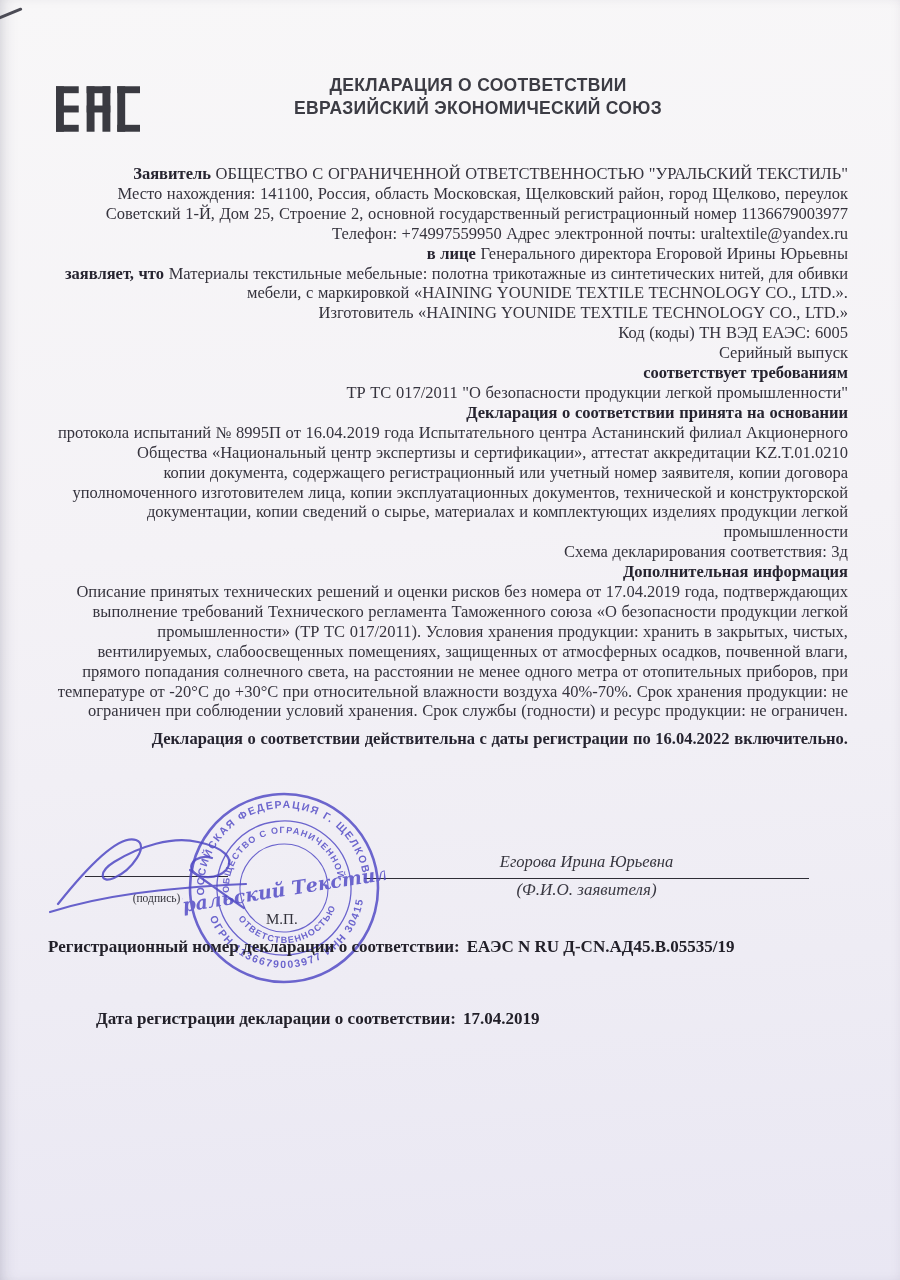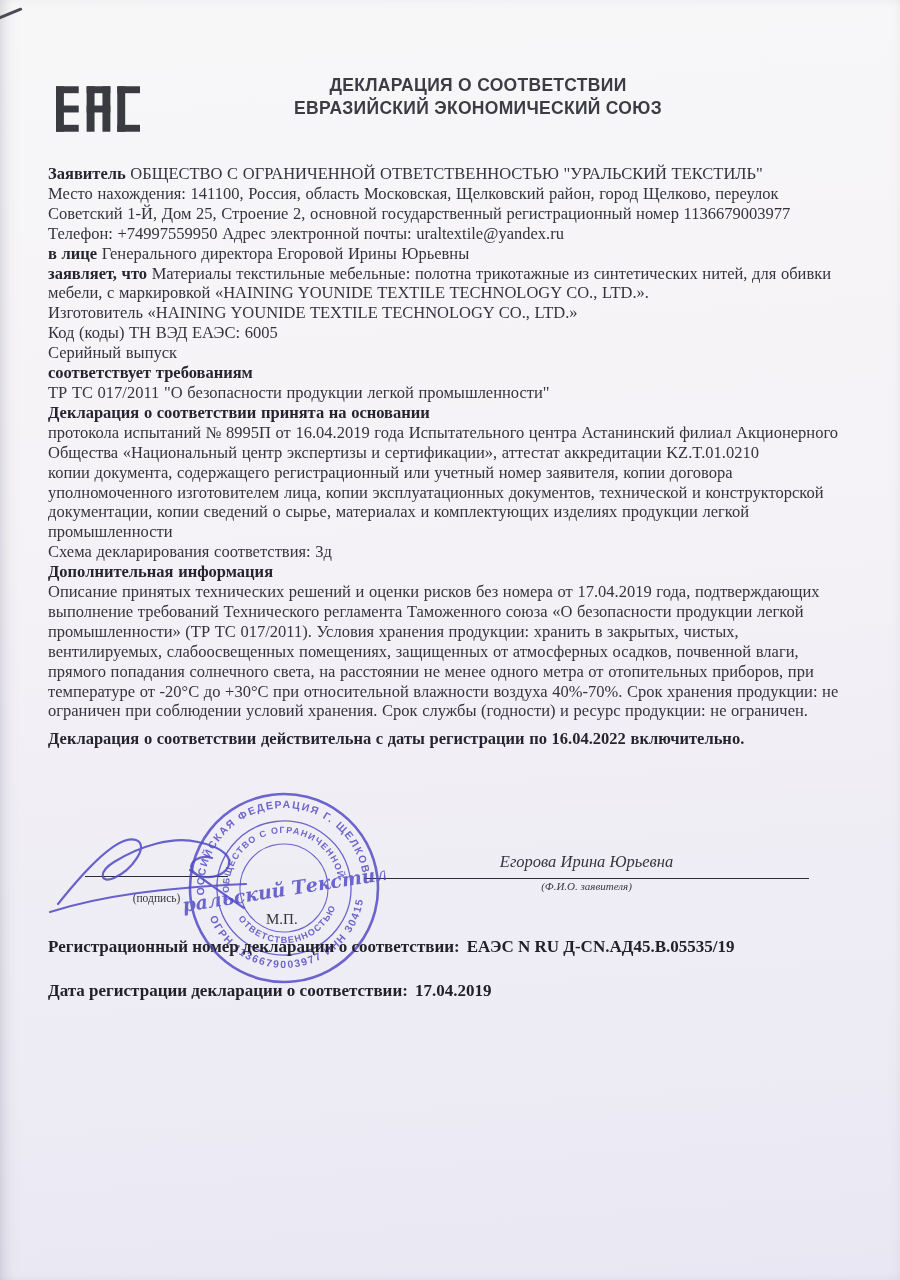--- a/index.html
+++ b/index.html
@@ -13,45 +13,45 @@
 
   
   .eac-logo{position:absolute;left:56px;top:70px;width:84px;height:78px;}
   .titles{position:absolute;left:268px;top:74px;width:420px;text-align:center;
     font-family:"Liberation Sans", sans-serif;font-weight:bold;font-size:17.5px;line-height:23px;
     color:#3c3c44;letter-spacing:.3px;}
   .titles div{white-space:nowrap;}
 
   
   .doc-body{position:absolute;left:48px;top:164px;width:800px;}
-  .para{margin:0;font-size:16.5px;line-height:19.9px;color:var(--ink);word-spacing:.5px;}
+  .para{margin:0;font-size:16.5px;line-height:19.9px;color:var(--ink);word-spacing:.5px;text-align:right;}
   .para .lead{font-weight:bold;color:var(--ink-strong);}
   .para.gap{margin-top:8px;}
 
   
   .sig-rule{position:absolute;left:85px;top:876px;width:143px;border-top:1.6px solid #2e2d36;}
   .sig-caption{position:absolute;left:85px;top:880px;width:143px;text-align:center;font-size:11.5px;color:#35343d;margin-top:12px;}
   .mp-label{position:absolute;left:266px;top:865px;font-size:15px;color:#34333c;margin-top:46px;}
   .name-block{position:absolute;left:364px;top:852px;width:445px;text-align:center;font-style:italic;}
   .name-text{font-size:16.5px;color:#35343d;}
   .name-rule{border-top:1.6px solid #2e2d36;margin-top:6px;}
-  .name-caption{font-size:11px;color:#3a3942;margin-top:1px;}
+  .name-caption{font-size:17px;color:#3a3942;margin-top:1px;}
 
   
   .stamp{position:absolute;left:182px;top:786px;width:204px;height:204px;opacity:.82;transform:rotate(-7deg);}
   .stamp text{fill:var(--stamp-blue);}
   .ring-outer-text{font-family:"Liberation Sans",sans-serif;font-size:10.5px;font-weight:bold;letter-spacing:1.6px;}
   .ring-inner-text{font-family:"Liberation Sans",sans-serif;font-size:9px;font-weight:bold;letter-spacing:1.2px;}
   .stamp-center-text{font-family:"DejaVu Serif",serif;font-style:italic;font-weight:bold;font-size:19px;}
   .signature-ink{position:absolute;left:40px;top:800px;width:230px;height:120px;opacity:.85;}
 
   
   .reg-line{position:absolute;left:48px;font-weight:bold;font-size:17px;line-height:22px;color:#222029;}
   .reg-number{top:936px;}
-  .reg-date{top:980px;}
+  .reg-date{top:1008px;margin-left:48px;}
   .reg-line .value{margin-left:7px;}
 </style>
 </head>
 <body>
 
 <div class="page">
 
   <div class="corner-mark"></div>
 
   <svg class="eac-logo" viewBox="0 0 170 92" role="img" aria-label="ЕАС">

